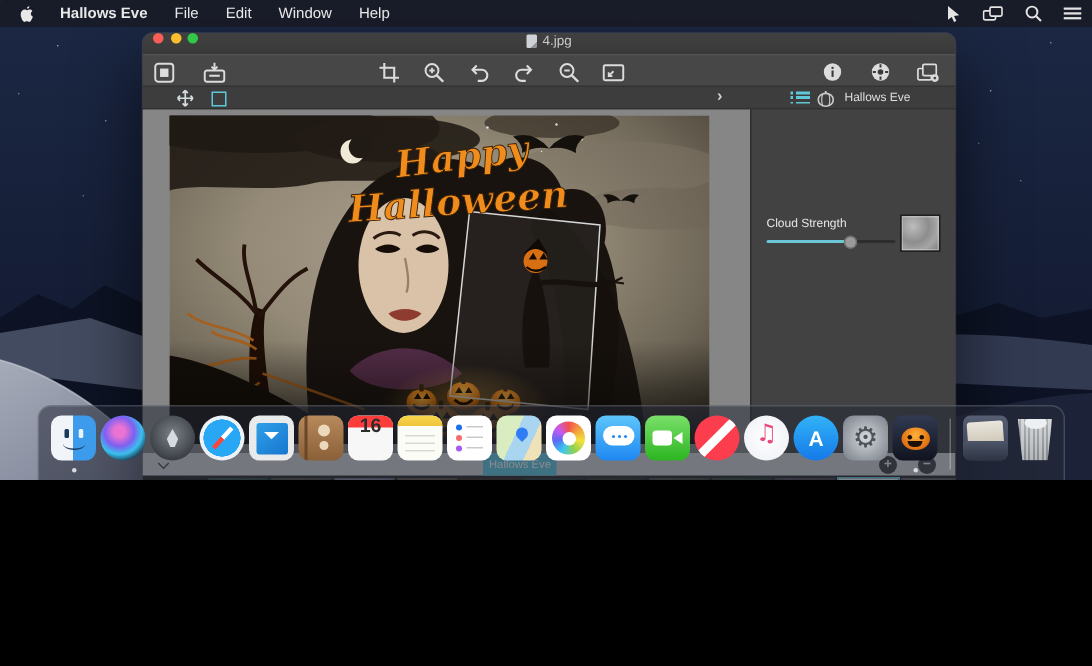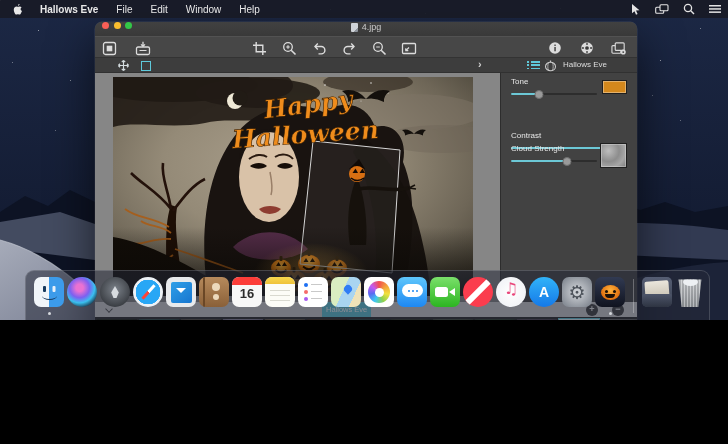--- a/index.html
+++ b/index.html
@@ -96,21 +96,21 @@
   .di-safari{background:radial-gradient(circle,#28a7f5 0 58%,#edf2f6 59%)}
   .di-safari::before{content:"";position:absolute;left:13.5px;top:6px;width:3px;height:18px;background:linear-gradient(#fff 0 50%,#ff4438 50%);transform:rotate(42deg)}
   .di-mail{background:#e8eaec}
   .di-mail::before{content:"";position:absolute;inset:4.5px;border-radius:2px;background:linear-gradient(140deg,#2f9fe8,#1776cf)}
   .di-mail::after{content:"";position:absolute;left:10px;top:11px;width:10px;height:7px;background:#fff;clip-path:polygon(0 0,100% 0,50% 70%)}
   .di-contacts{background:linear-gradient(#b78a5c,#8a6038)}
   .di-contacts::before{content:"";position:absolute;left:4px;top:0;bottom:0;width:1.6px;background:#6a4726}
   .di-contacts::after{content:"";position:absolute;left:13px;top:6px;width:8px;height:8px;border-radius:50%;background:#ecd9bc;box-shadow:0 10px 0 -1px #ecd9bc}
   .di-calendar{background:#f7f7f7;text-align:center}
   .di-calendar::before{content:"";position:absolute;top:0;left:0;right:0;height:8px;background:#fc3d39}
-  .cal-day{position:relative;display:block;margin-top:10px;font-size:13px;font-weight:bold;color:#2c2c2c;line-height:1}
+  .cal-day{position:relative;display:block;font-size:13px;font-weight:bold;color:#2c2c2c;line-height:1}
   .di-notes{background:#fcfcf7}
   .di-notes::before{content:"";position:absolute;top:0;left:0;right:0;height:7px;background:linear-gradient(#f8d74d,#efc23a)}
   .di-notes::after{content:"";position:absolute;left:5px;right:5px;top:13px;height:1px;background:#d9d9d0;box-shadow:0 5px 0 #d9d9d0,0 10px 0 #d9d9d0}
   .di-reminders{background:#fff}
   .di-reminders::before{content:"";position:absolute;left:5.5px;top:5.5px;width:4px;height:4px;border-radius:50%;background:#1d6ff2;box-shadow:0 7px 0 #f56b6b,0 14px 0 #a75af0}
   .di-reminders::after{content:"";position:absolute;left:13px;top:7px;width:11px;height:1.4px;background:#c9c9c9;box-shadow:0 7px 0 #c9c9c9,0 14px 0 #c9c9c9}
   .di-maps{background:linear-gradient(115deg,#d9edc1 0 42%,#a9d5f1 42% 72%,#efe2b8 72%)}
   .di-maps::before{content:"";position:absolute;left:13px;top:8px;width:8px;height:8px;border-radius:50% 50% 50% 0;background:#2f7df5;transform:rotate(-45deg)}
   .di-photos{background:#fff}
   .di-photos::before{content:"";position:absolute;inset:4px;border-radius:50%;background:conic-gradient(#f25050,#f2a33c,#f2e13c,#8fd14f,#3cc8f2,#5a6af2,#c45af2,#f25050)}
@@ -444,35 +444,20 @@
 
           <text x="196" y="36" text-anchor="middle" font-family="DejaVu Serif, serif" font-style="italic" font-weight="bold" font-size="25" fill="#ef8c1c" stroke="#3a2005" stroke-width=".6" transform="rotate(-7 196 36)">Happy</text>
           <text x="193" y="66" text-anchor="middle" font-family="DejaVu Serif, serif" font-style="italic" font-weight="bold" font-size="25" fill="#ef8c1c" stroke="#3a2005" stroke-width=".6" transform="rotate(-4 193 66)">Halloween</text>
 
           <path d="M0 219 L0 160 C30 165 60 180 95 200 C115 210 130 215 140 219 Z" fill="#120d08"></path>
           <rect x="0" y="150" width="360" height="69" fill="url(#gvig)"></rect>
         </svg>
       </div>
 
       <div class="panel">
-        <div class="slider-row r1">
-          <div class="s-label">Tone</div>
-          <div class="s-track s-short">
-              <div class="s-fill" style="width: 33%;"></div>
-              <div class="s-thumb" style="left: 33%;"></div>
-            </div>
-          <div class="swatch-tone" style="background: rgb(212, 136, 28);"></div>
-        </div>
-        <div class="slider-row r3">
-          <div class="s-label">Contrast</div>
-          <div class="s-track s-long">
-              <div class="s-fill" style="width: 85%;"></div>
-              <div class="s-thumb" style="left: 85%;"></div>
-            </div>
-        </div>
         <div class="slider-row r4">
           <div class="s-label">Cloud Strength</div>
           <div class="s-track s-short">
               <div class="s-fill" style="width: 65%;"></div>
               <div class="s-thumb" style="left: 65%;"></div>
             </div>
           <div class="swatch-cloud"></div>
         </div>
       </div>
     </div>

